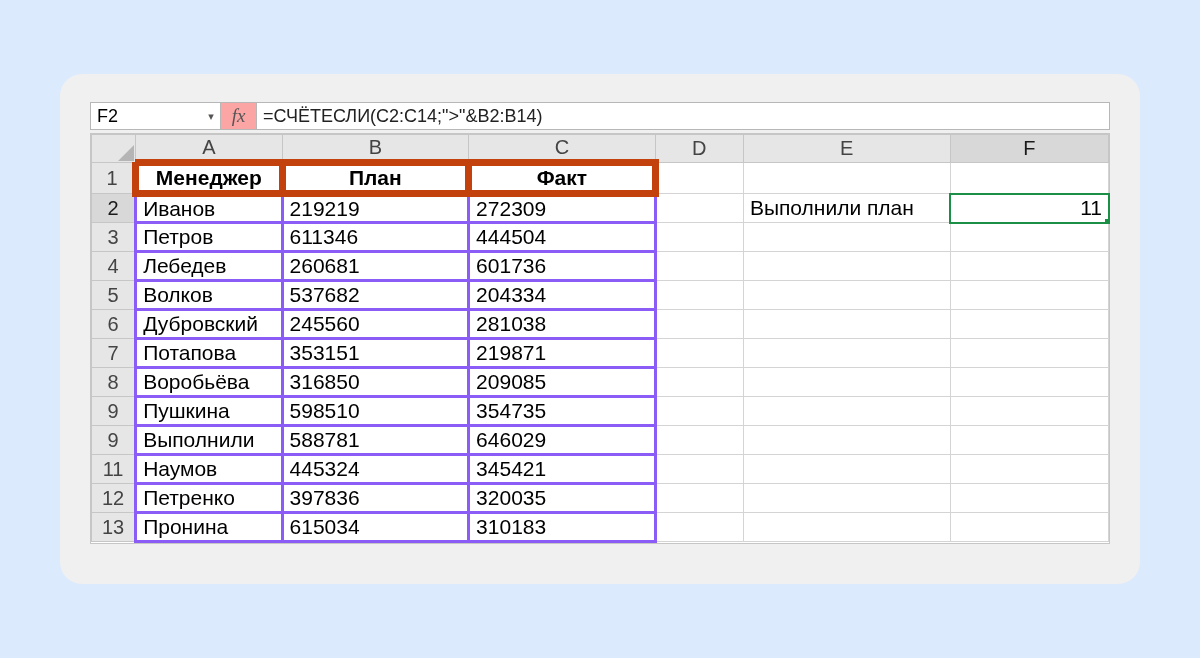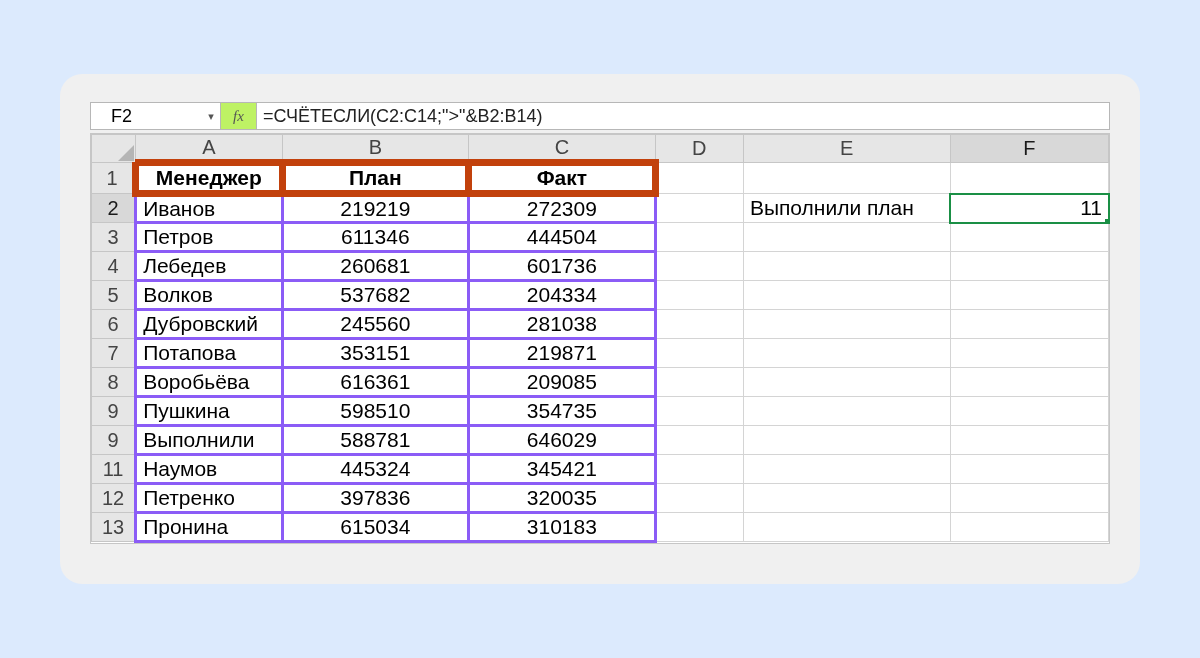--- a/index.html
+++ b/index.html
@@ -23,41 +23,41 @@
     align-items: stretch;
     height: 28px;
     background: #fff;
     border: 1px solid #b7b7b7;
     font-size: 18px;
   }
   .name-box {
     width: 130px;
     display: flex;
     align-items: center;
-    padding-left: 20px;
+    padding-left: 6px;
     border-right: 1px solid #b7b7b7;
   }
   .name-box-text { flex: 1; }
   .name-box-chevron {
     width: 18px;
     text-align: center;
     color: #555;
     font-size: 11px;
   }
   .fx-label {
     width: 36px;
     display: flex;
     align-items: center;
     justify-content: center;
     font-style: italic;
     font-family: "Times New Roman", serif;
-    font-size: 15px;
+    font-size: 19px;
     color: #555;
     border-right: 1px solid #b7b7b7;
-    background: #bef264;
+    background: #fca5a5;
   }
   .formula-input {
     flex: 1;
     display: flex;
     align-items: center;
     padding-left: 6px;
     color: #222;
   }
   .grid-wrap {
     margin-top: 3px;
@@ -111,21 +111,21 @@
     overflow: hidden;
   }
   td.cell.bordered {
     border: 3px solid #8b5cf6;
   }
   td.cell.header {
     border: 7px solid #c2410c;
     font-weight: 700;
     text-align: center;
   }
-  td.cell.num { text-align: center; }
+  td.cell.num { text-align: left; }
   td.cell.right { text-align: right; }
   .selected-cell {
     outline: 2px solid #1a8f45;
     outline-offset: -1px;
     position: relative;
   }
   .selected-cell::after {
     content: "";
     position: absolute;
     right: -3px;
@@ -238,21 +238,21 @@
           <td class="cell bordered">Потапова</td>
           <td class="cell bordered num">353151</td>
           <td class="cell bordered num">219871</td>
           <td class="cell"></td>
           <td class="cell"></td>
           <td class="cell"></td>
         </tr>
         <tr>
           <td class="rowhdr">8</td>
           <td class="cell bordered">Воробьёва</td>
-          <td class="cell bordered num">616361</td>
+          <td class="cell bordered num">316850</td>
           <td class="cell bordered num">209085</td>
           <td class="cell"></td>
           <td class="cell"></td>
           <td class="cell"></td>
         </tr>
         <tr>
           <td class="rowhdr">9</td>
           <td class="cell bordered">Пушкина</td>
           <td class="cell bordered num">598510</td>
           <td class="cell bordered num">354735</td>

